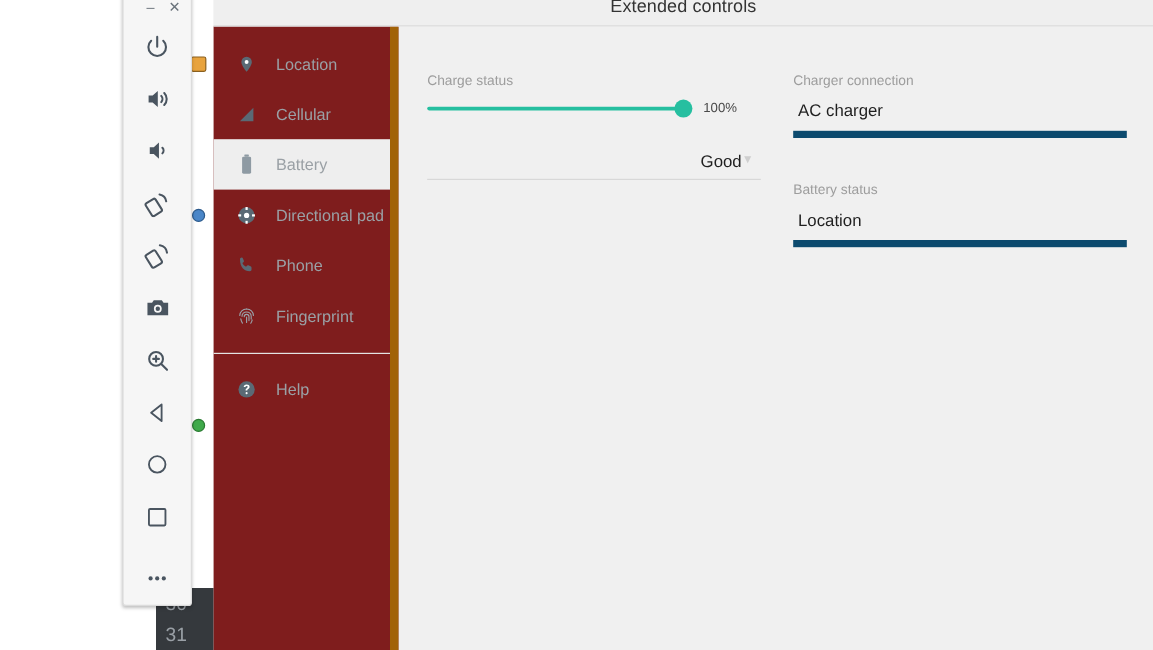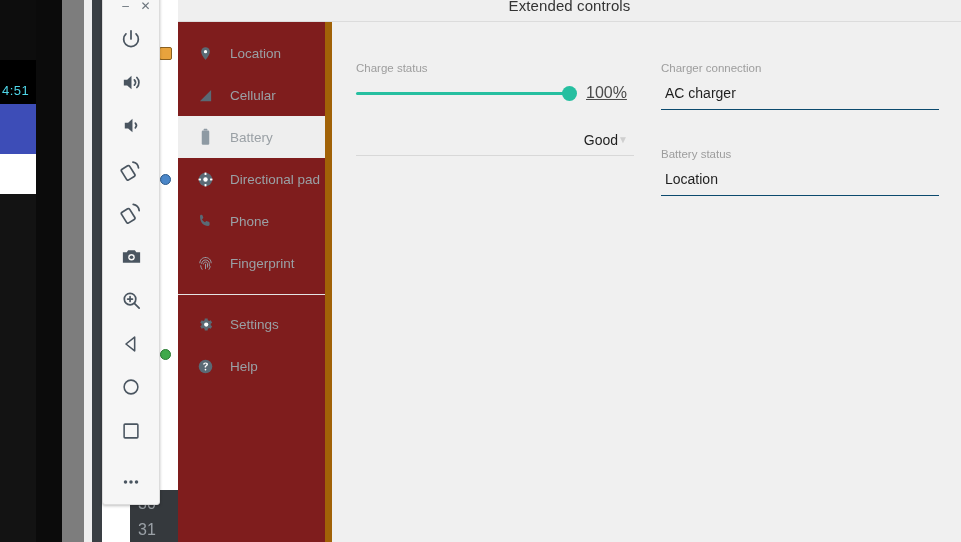--- a/index.html
+++ b/index.html
@@ -115,55 +115,44 @@
   .slider-wrap { display: flex; align-items: center; gap: 16px; margin-bottom: 30px; }
   .slider-track {
     position: relative; width: 214px; height: 3px;
     background: #26bfa0; border-radius: 2px; cursor: pointer;
   }
   .slider-thumb {
     position: absolute; right: -7px; top: -6px;
     width: 15px; height: 15px; border-radius: 50%;
     background: #26bfa0; cursor: pointer;
   }
-  .slider-pct { font-size: 16px; color: #4a4a4a; text-decoration: underline; }
+  .slider-pct { font-size: 11px; color: #4a4a4a; }
 
   .select-box {
     width: 278px; display: flex; align-items: center; justify-content: flex-end;
     border-bottom: 1px solid #d8d8d8; padding: 0 6px 7px 4px; cursor: pointer;
   }
   .select-val { font-size: 14px; color: #1f1f1f; }
   .select-chevron { color: #cfcfcf; font-size: 10px; line-height: 1; }
 
   .ro-field {
-    width: 278px; border-bottom: 1px solid #0c4a6e; padding-bottom: 7px;
+    width: 278px; border-bottom: 6px solid #0c4a6e; padding-bottom: 7px;
   }
   .blk-charge  { margin-bottom: 8px; }
   .blk-health  { }
   .blk-conn    { margin-bottom: 38px; }
   .blk-status  { }
 </style>
 </head>
 <body>
 
 <div id="root">
 
   <div class="bg-white"></div>
 
-  <div class="device-black">
-    <div class="device-bezel-curve"></div>
-    <div class="device-screen-black"></div>
-    <div class="device-time">4:51</div>
-    <div class="device-blue-block"></div>
-    <div class="device-white-block"></div>
-    <div class="device-deep-black"></div>
-    <div class="device-shadow-strip"></div>
-    <div class="device-inner-dark"></div>
-    <div class="device-edge-dark"></div>
-  </div>
 
   <div class="behind-dark"></div>
   <div class="behind-num n1">30</div>
   <div class="behind-num n2">31</div>
 
   <div class="edge-icon orange"></div>
   <div class="edge-icon blue"></div>
   <div class="edge-icon green"></div>
 
   <div class="toolbar">
@@ -347,29 +336,20 @@
               <path d="M12 13v6.4"></path>
               <path d="M5.2 15.2c.3 2 .9 3.6 1.9 5"></path>
               <path d="M18.6 16.4c-.3 1.5-.9 2.8-1.7 3.9"></path>
             </svg>
           </span>
           <span class="side-label">Fingerprint</span>
         </div>
 
         <div class="side-divider"></div>
 
-        <div class="side-item">
-          <span class="side-ico">
-            <svg width="17" height="17" viewBox="0 0 24 24" fill="#5a6a75">
-              <path d="M19.4 13a7.6 7.6 0 0 0 0-2l2-1.6-2-3.4-2.4 1a7.6 7.6 0 0 0-1.7-1L15 3.4H11l-.3 2.6a7.6 7.6 0 0 0-1.7 1l-2.4-1-2 3.4L6.6 11a7.6 7.6 0 0 0 0 2l-2 1.6 2 3.4 2.4-1a7.6 7.6 0 0 0 1.7 1l.3 2.6h4l.3-2.6a7.6 7.6 0 0 0 1.7-1l2.4 1 2-3.4z"></path>
-              <circle cx="13" cy="12" r="3" fill="#ffffff"></circle>
-            </svg>
-          </span>
-          <span class="side-label">Settings</span>
-        </div>
 
         <div class="side-item">
           <span class="side-ico">
             <svg width="17" height="17" viewBox="0 0 24 24" fill="#5a6a75">
               <circle cx="12" cy="12" r="9.6"></circle>
               <path d="M12 6.2c-2 0-3.3 1.2-3.4 3h2c.1-.8.6-1.3 1.4-1.3.8 0 1.3.5 1.3 1.1 0 .6-.3.9-1.2 1.5-1 .7-1.4 1.3-1.3 2.4v.4h2v-.3c0-.7.3-1 1.2-1.6 1-.7 1.5-1.4 1.5-2.5 0-1.7-1.4-2.7-3.5-2.7z" fill="#ffffff"></path>
               <circle cx="12" cy="16.4" r="1.2" fill="#ffffff"></circle>
             </svg>
           </span>
           <span class="side-label">Help</span>

